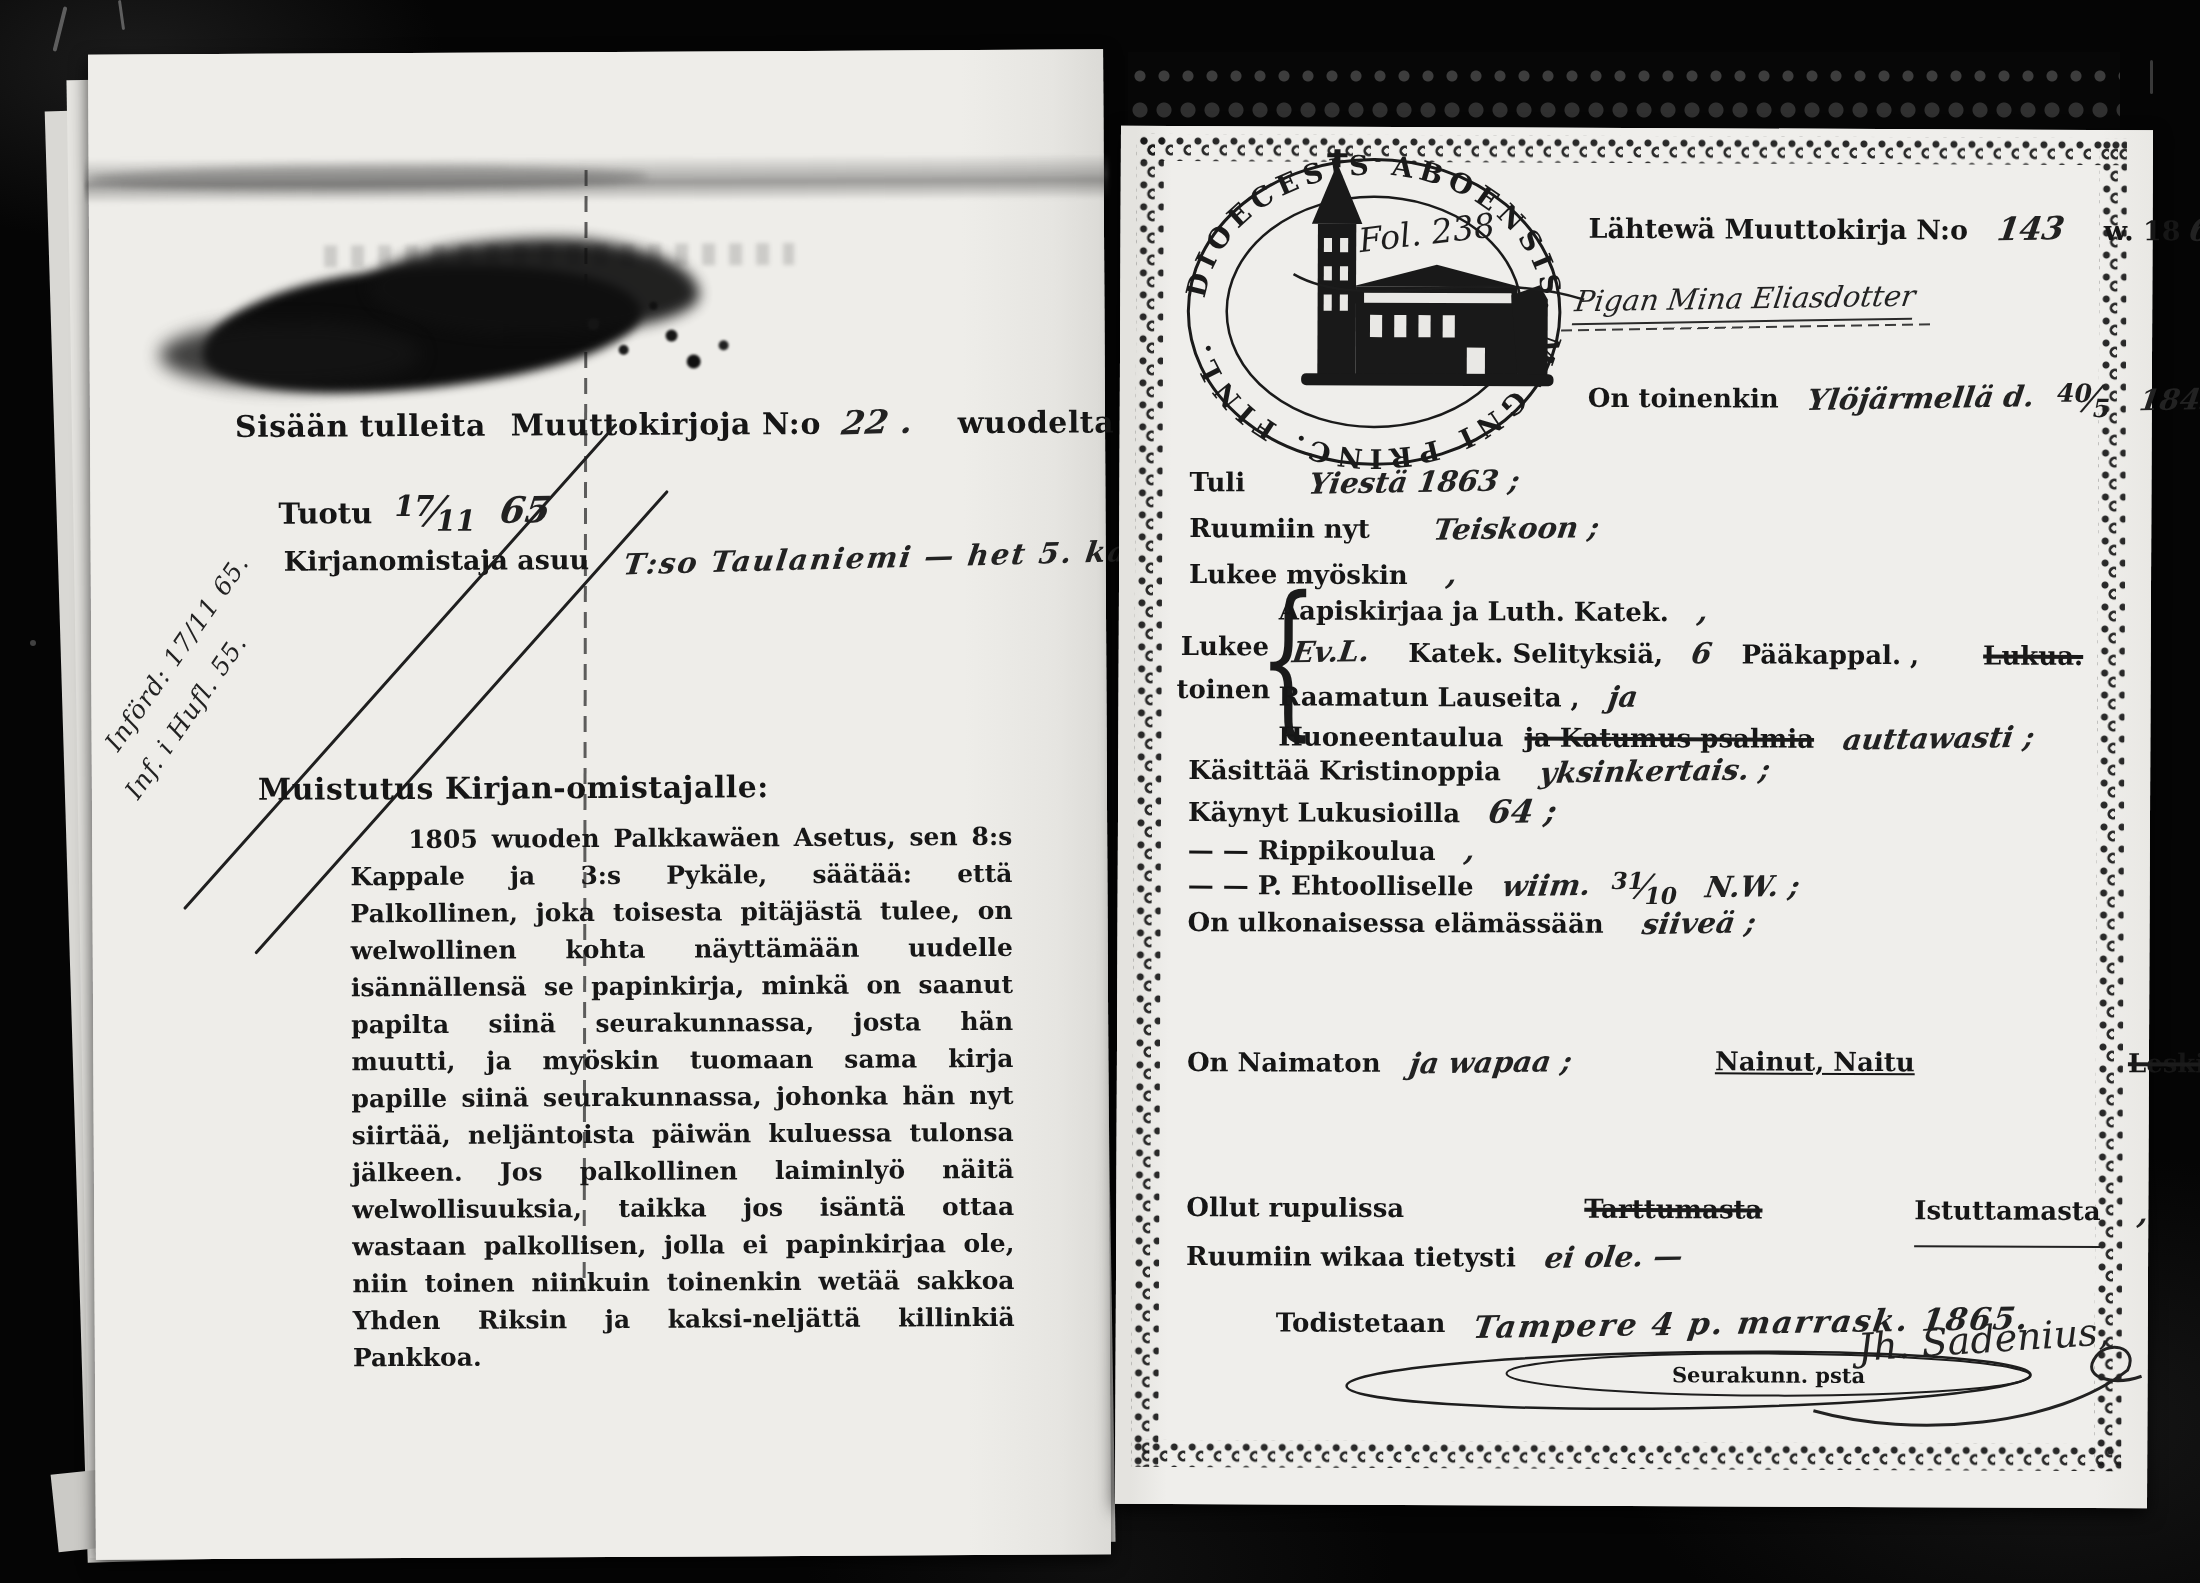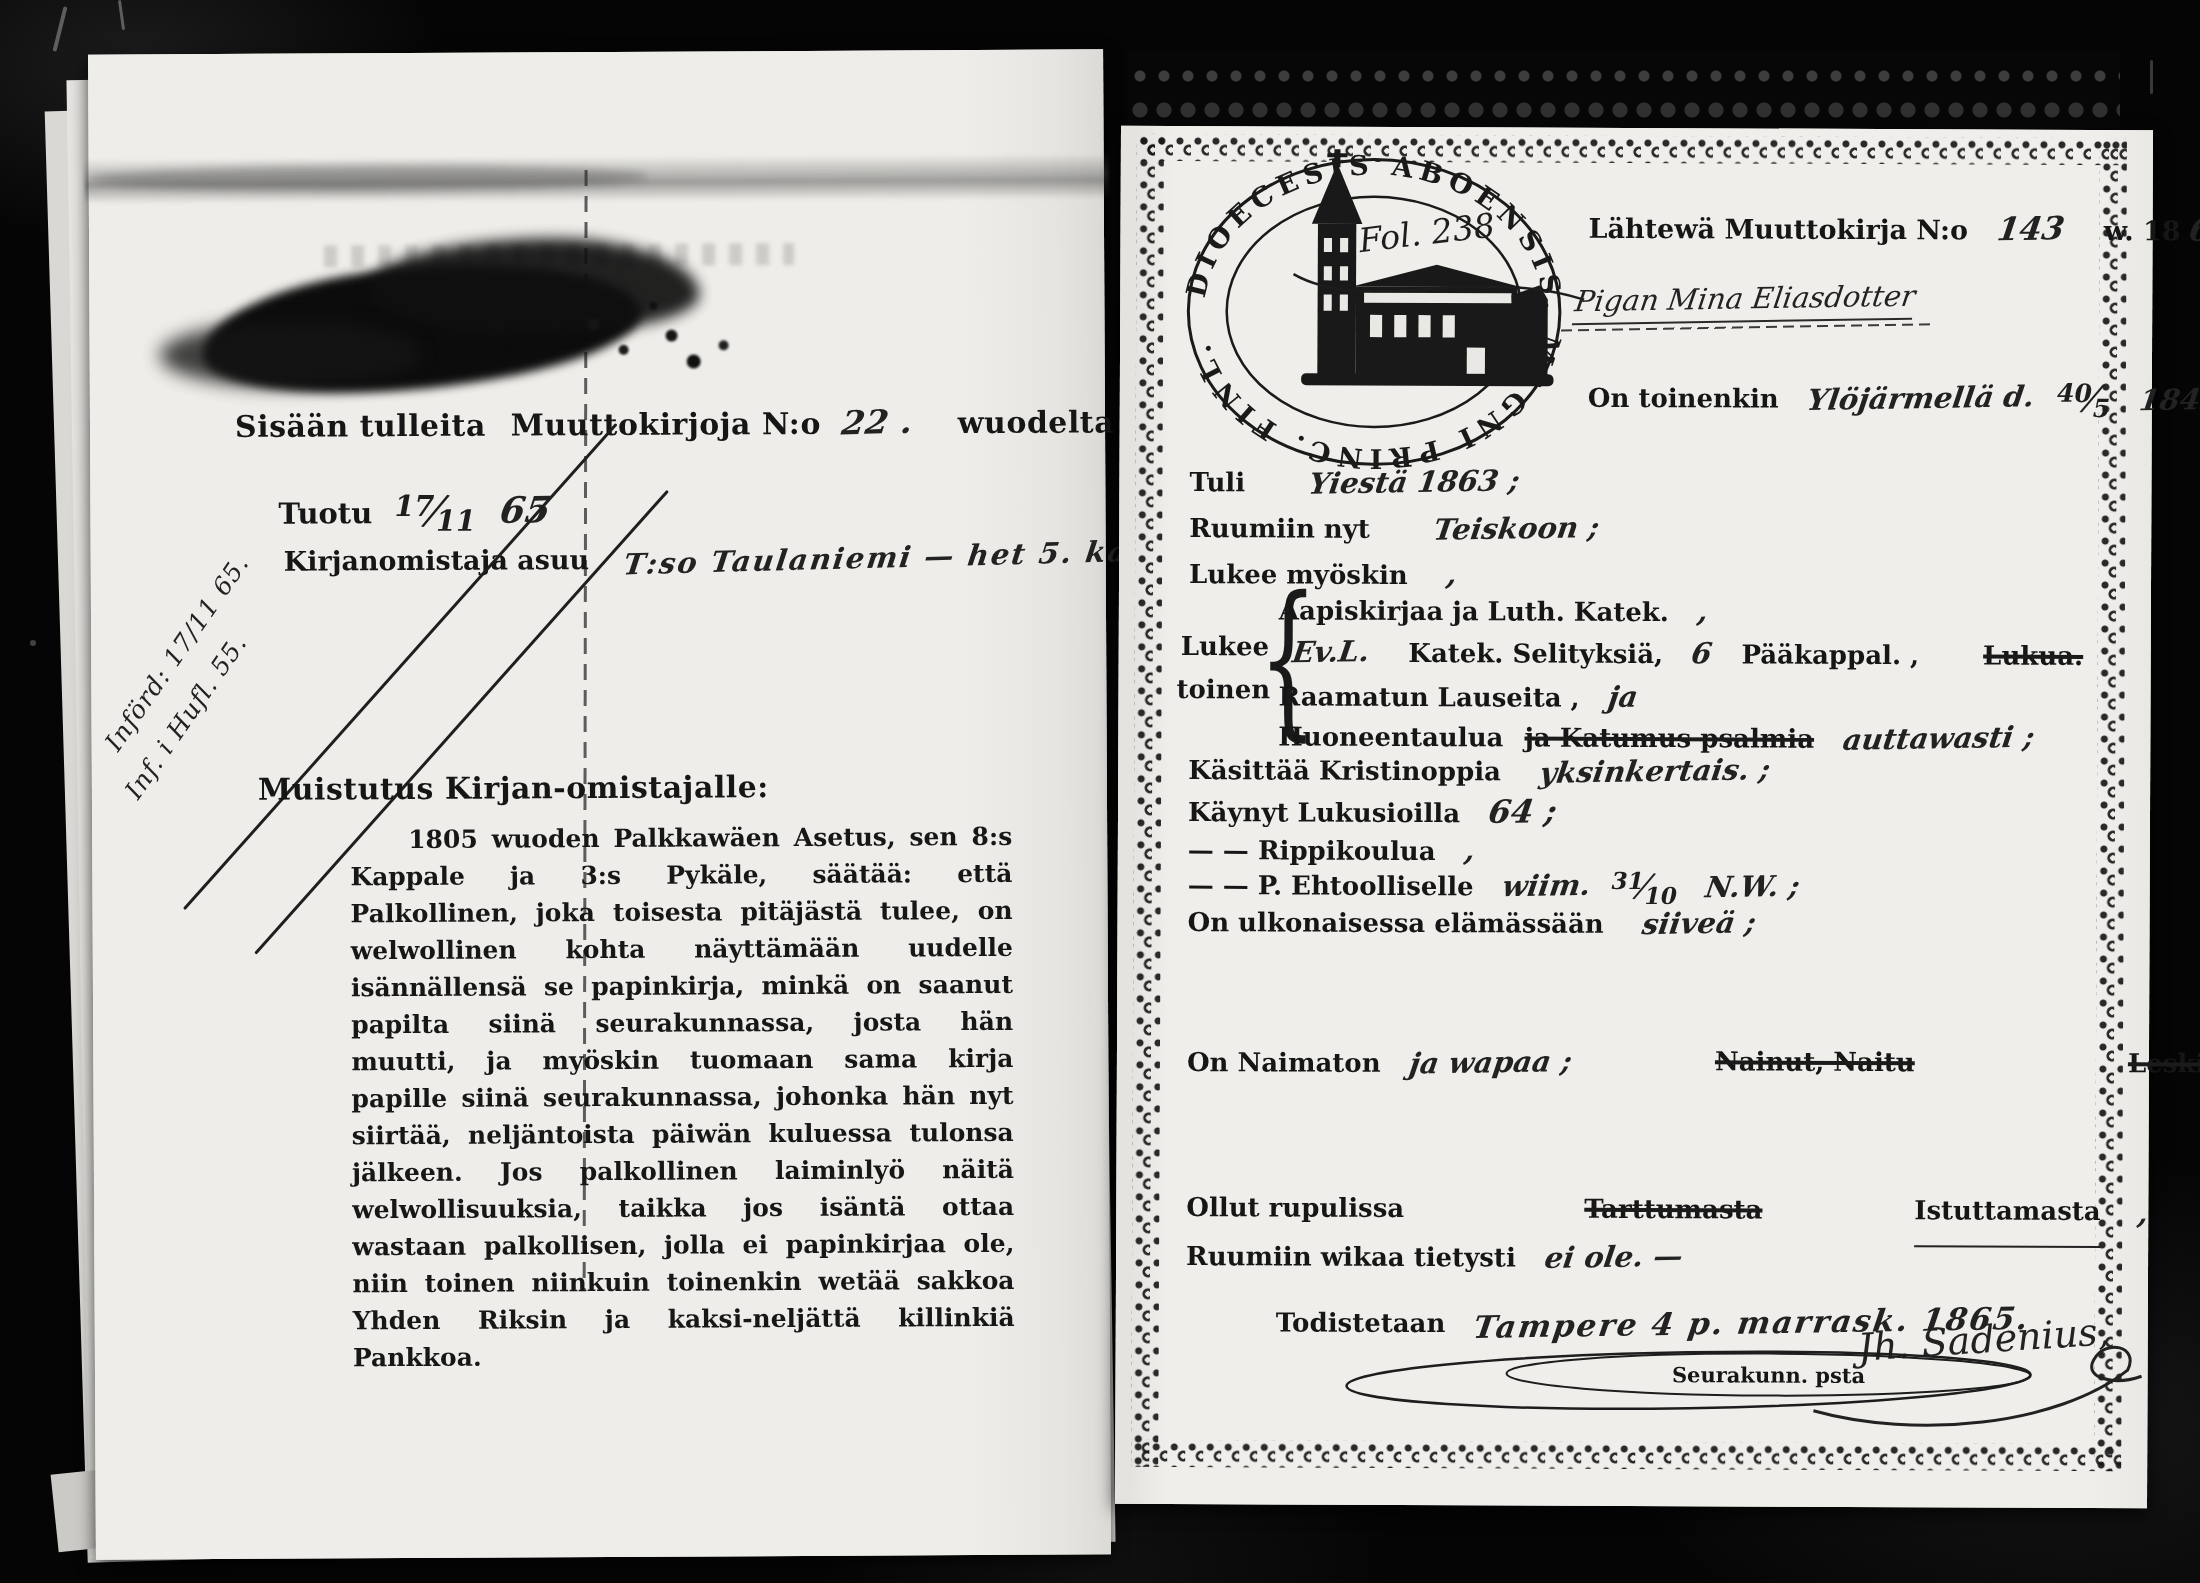--- a/index.html
+++ b/index.html
@@ -294,21 +294,21 @@
       <span class="hand gap20">N.W. ;</span>
     </div>
     <div class="rp-line rp-conduct print">
       <span>On ulkonaisessa elämässään</span>
       <span class="hand gap30">siiveä ;</span>
     </div>
 
     <div class="rp-line rp-marital print">
       <span>On Naimaton</span>
       <span class="hand gap20">ja wapaa ;</span>
-      <span class="abspan struck" style="left:528px;">Nainut, Naitu</span>
+      <span class="abspan struck" style="left:528px;text-decoration:underline;">Nainut, Naitu</span>
       <span class="abspan struck" style="left:913px;margin-left:28px;">Leski.</span>
     </div>
 
     <div class="rp-line rp-pox print">
       <span>Ollut rupulissa</span>
       <span class="abspan struck" style="left:398px;">Tarttumasta</span>
       <span class="abspan u1" style="left:728px;">Istuttamasta</span>
       <span class="abspan hand" style="left:952px;">,</span>
     </div>
 

